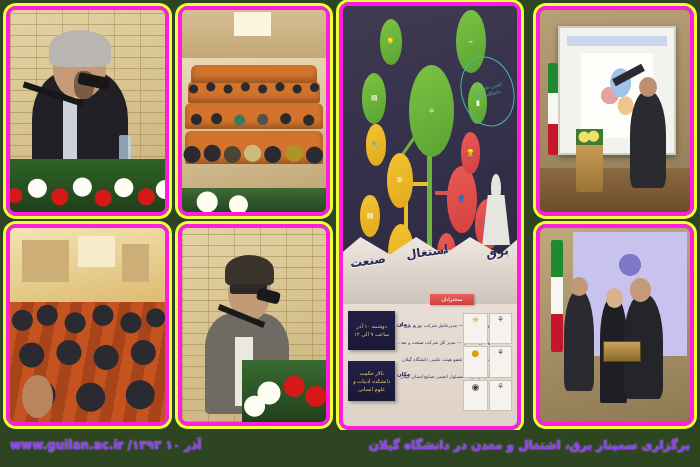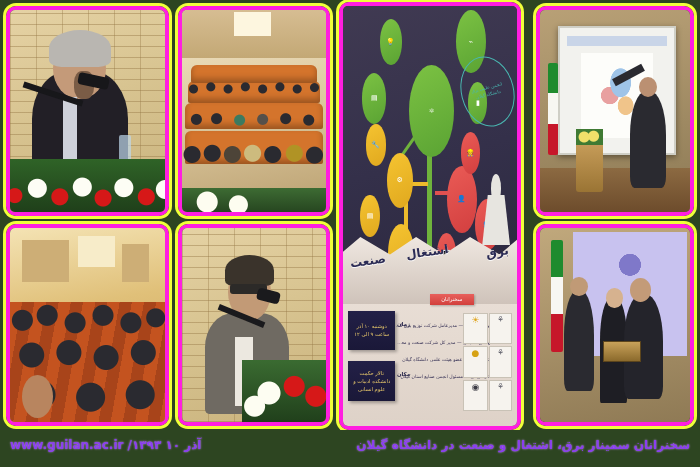--- a/index.html
+++ b/index.html
@@ -317,16 +317,16 @@
         <div class="head" style="left:44%;top:31%;width:11%;height:10%;background:#d6b28f;"></div>
         <div class="silhouette" style="left:56%;top:34%;width:26%;height:54%;background:#24242b;"></div>
         <div class="head" style="left:60%;top:26%;width:14%;height:12%;background:#c39b78;"></div>
         <div style="position:absolute;left:42%;top:58%;width:24%;height:10%;background:linear-gradient(180deg,#c9a25a,#8b6a2c);border:1px solid #5c451c;"></div>
       </div>
     </div>
   </div>
 
   <div class="footer">
     <div class="foot-txt" id="footer-left">www.guilan.ac.ir /۱۳۹۳ آذر ۱۰</div>
-    <div class="foot-txt" id="footer-right">سخنرانان سمینار برق، اشتغال و صنعت در دانشگاه گیلان</div>
+    <div class="foot-txt" id="footer-right">برگزاری سمینار برق، اشتغال و معدن در دانشگاه گیلان</div>
   </div>
 
 </div>
 
 </body></html>

